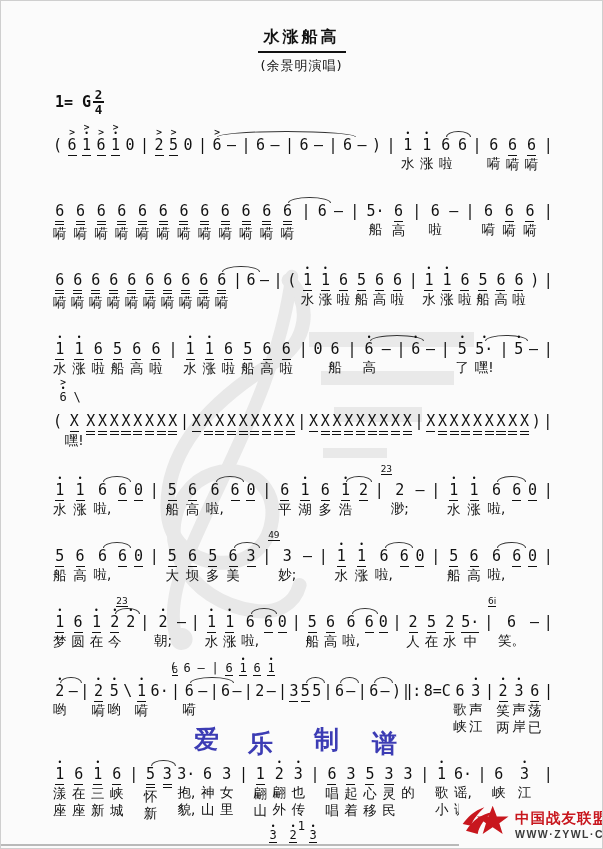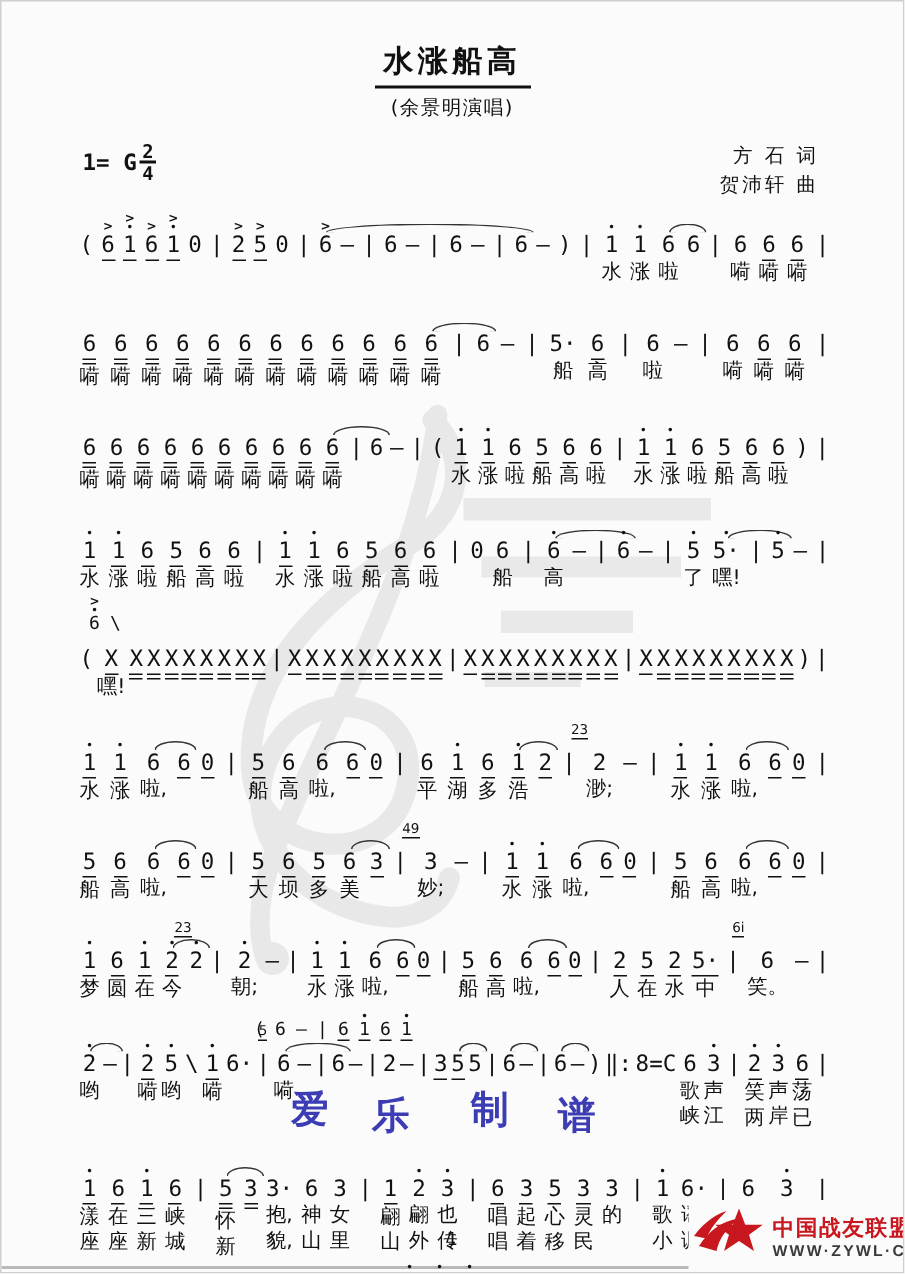--- a/index.html
+++ b/index.html
@@ -4,21 +4,21 @@
 <style>
   html,body{margin:0;padding:0;background:#fff;}
   .page{position:relative;width:603px;height:849px;background:#fbfbfb;
         border:1px solid #cfcfcf;box-sizing:border-box;overflow:hidden;
         font-family:"DejaVu Sans",sans-serif;color:#111;}
   .bottom-edge{position:absolute;left:0;bottom:2px;width:100%;height:2px;background:#b9b9b9;}
 
   
   .header{position:relative;z-index:2;text-align:center;padding-top:26px;}
   .title{display:inline-block;font-family:"DejaVu Serif",serif;font-weight:bold;
-         font-size:20px;letter-spacing:3px;border-bottom:2px solid #111;padding:0 6px 3px 6px;}
+         font-size:16px;letter-spacing:3px;border-bottom:2px solid #111;padding:0 6px 3px 6px;}
   .subtitle{margin-top:4px;font-size:13px;letter-spacing:1px;}
   .meta-row{display:flex;justify-content:space-between;align-items:flex-start;
             padding:14px 56px 0 54px;}
   .keysig{display:flex;align-items:center;gap:2px;font-family:"DejaVu Sans Mono",monospace;
           font-size:15px;font-weight:bold;}
   .frac{display:inline-flex;flex-direction:column;align-items:center;line-height:11px;
         font-size:12.5px;font-weight:bold;}
   .fbar{width:11px;height:1.5px;background:#111;margin:1px 0;}
   .credits{font-size:13px;text-align:right;line-height:19px;letter-spacing:2px;}
 
@@ -96,24 +96,20 @@
     <div class="subtitle">(余景明演唱)</div>
     <div class="meta-row">
       <div class="keysig">
         <span>1= G</span>
         <span class="frac">
           <span>2</span>
           <span class="fbar"></span>
           <span>4</span>
         </span>
       </div>
-      <div class="credits">
-        <div>方 石 词</div>
-        <div>贺沛轩 曲</div>
-      </div>
     </div>
   </div>
 
   <div id="score">
       <div class="system s0">
         <div class="noterow">
           <span class="tk">
             <span class="topa"></span>
             <span class="n">(</span>
             <span class="ly"></span>

